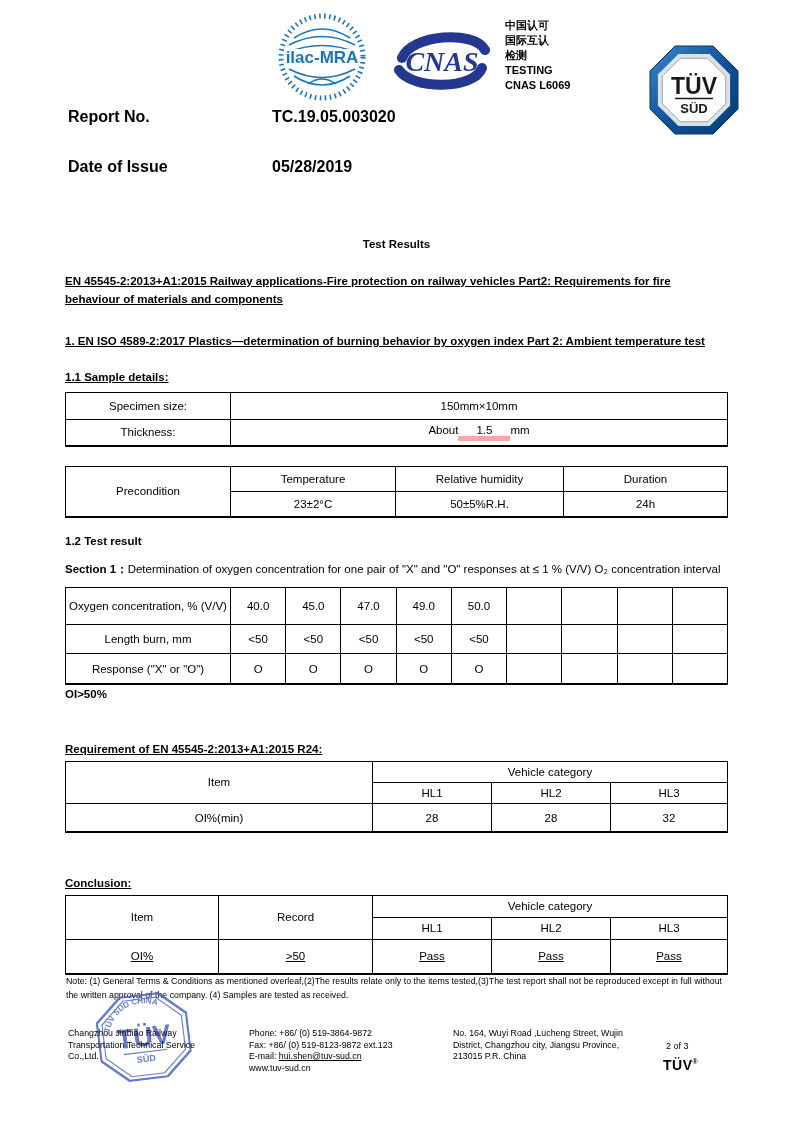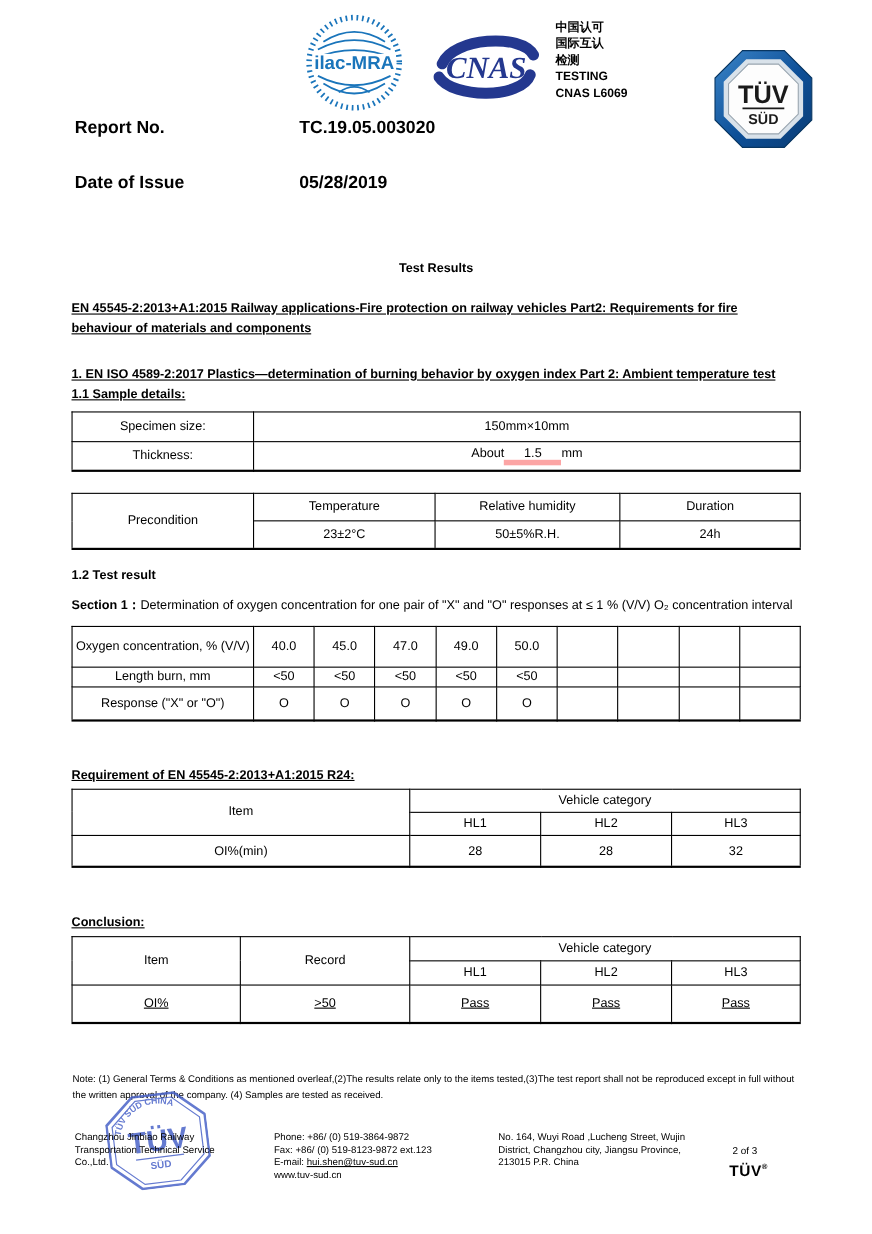--- a/index.html
+++ b/index.html
@@ -17,36 +17,36 @@
   .logo-tuv    { position:absolute; left:648px; top:44px; }
   .hdr-row     { position:absolute; left:68px; font-size:16px; font-weight:bold; }
   .hdr-row .val{ position:absolute; left:204px; top:0; white-space:nowrap; }
   .row-report  { top:108px; width:600px; }
   .row-date    { top:158px; width:600px; }
   
   .content { position:absolute; left:65px; top:238px; width:663px; font-size:11.5px; }
   .title   { text-align:center; font-weight:bold; margin-bottom:22px; }
   .uhead   { font-weight:bold; text-decoration:underline; line-height:1.6; }
   .std     { margin-bottom:23px; }
-  .clause  { }
+  .clause  { margin-bottom:18px; }
   .sub     { margin-bottom:5px; }
   .bold    { font-weight:bold; }
   table { border-collapse:collapse; table-layout:fixed; width:663px;
           border:1px solid #000; border-bottom:2px solid #000; }
   td { border:1px solid #000; text-align:center; vertical-align:middle;
        font-size:11.5px; padding:2px 3px; overflow:hidden; }
   .t-sample td { height:27px; }
   .t-sample { margin-bottom:19px; }
   .t-precond td { height:25px; }
   .t-precond { margin-top:0; }
   .h-test { margin-top:17px; }
   .sect-p { margin-top:13px; line-height:1.6; }
   .t-oxy { margin-top:9px; }
   .t-oxy .r1 td { height:37px; }
-  .t-oxy .r2 td { height:18px; }
+  .t-oxy .r2 td { height:29px; }
   .t-oxy .r3 td { height:31px; }
   .oi { margin-top:3px; font-weight:bold; }
   .h-req { margin-top:40px; margin-bottom:2px; }
   .t-req .hr1 td { height:21px; }
   .t-req .hr2 td { height:21px; }
   .t-req .dr  td { height:29px; }
   .h-conc { margin-top:41px; margin-bottom:2px; }
   .t-conc .hr1 td { height:22px; }
   .t-conc .hr2 td { height:22px; }
   .t-conc .dr  td { height:35px;text-decoration:underline; }
@@ -226,20 +226,21 @@
         <td>O</td>
         <td>O</td>
         <td></td>
         <td></td>
         <td></td>
         <td></td>
       </tr>
     </tbody>
       </table>
 
+    <div class="oi">OI&gt;50%</div>
 
     <div class="uhead h-req">Requirement of EN 45545-2:2013+A1:2015 R24:</div>
 
     <table class="t-req">
       <colgroup>
           <col style="width:307px">
           <col style="width:119px">
           <col style="width:119px">
           <col>
         </colgroup>

